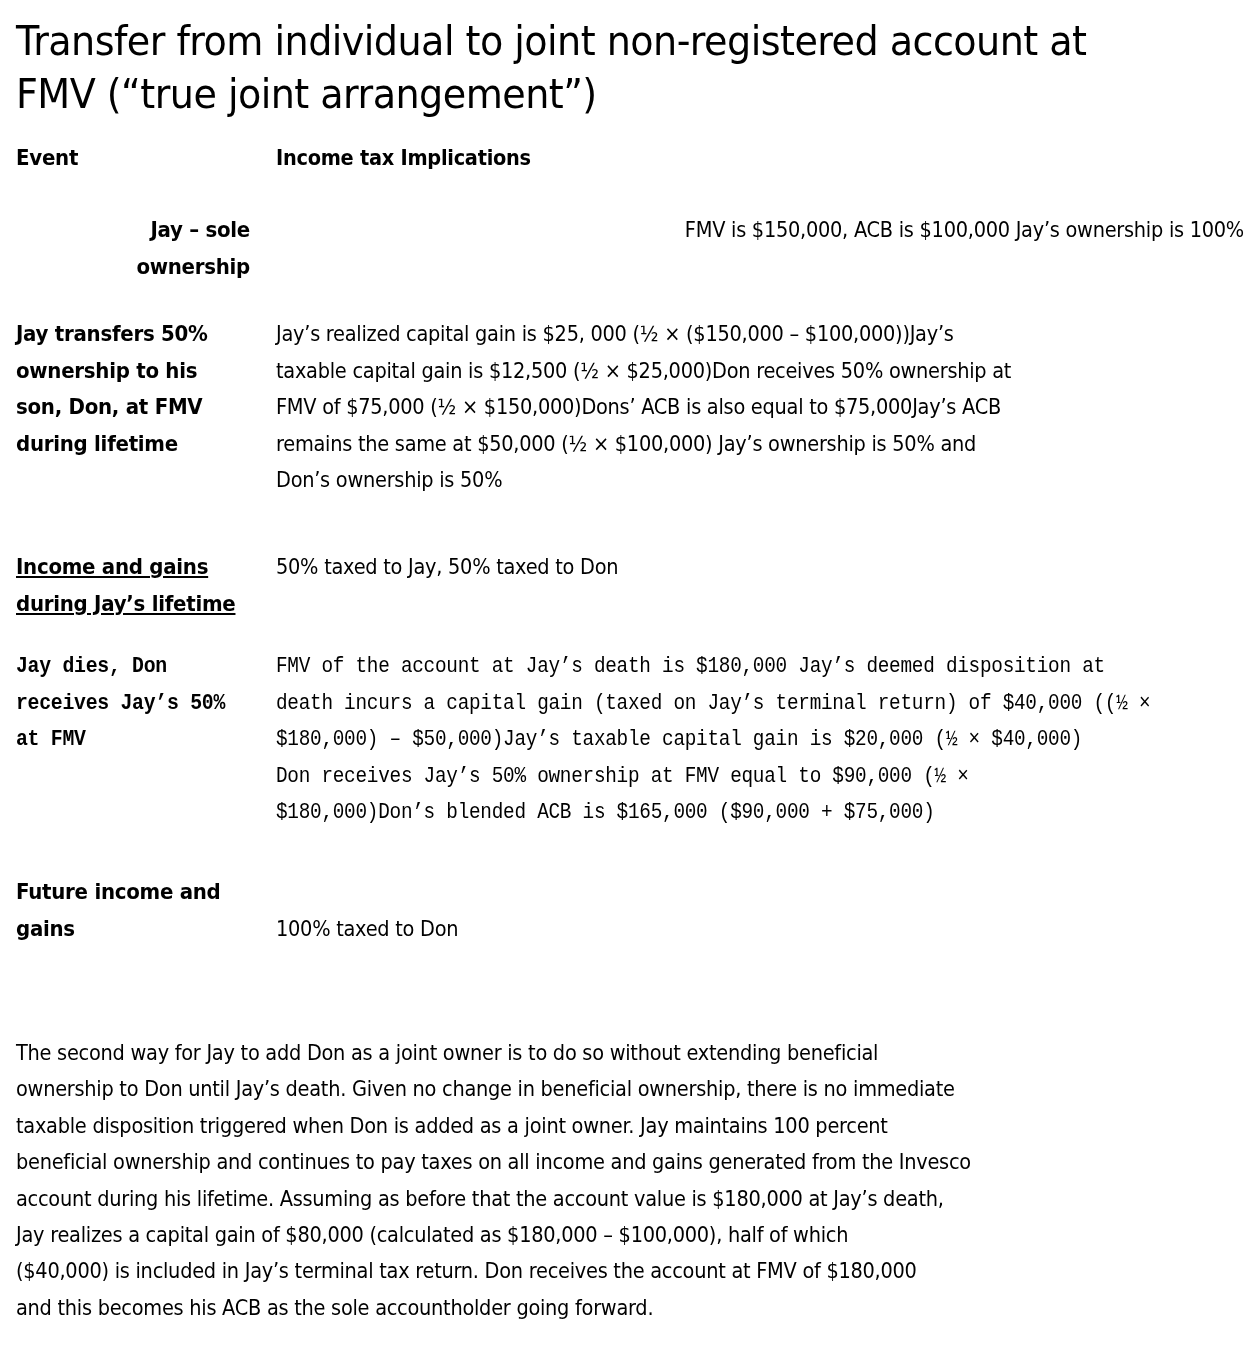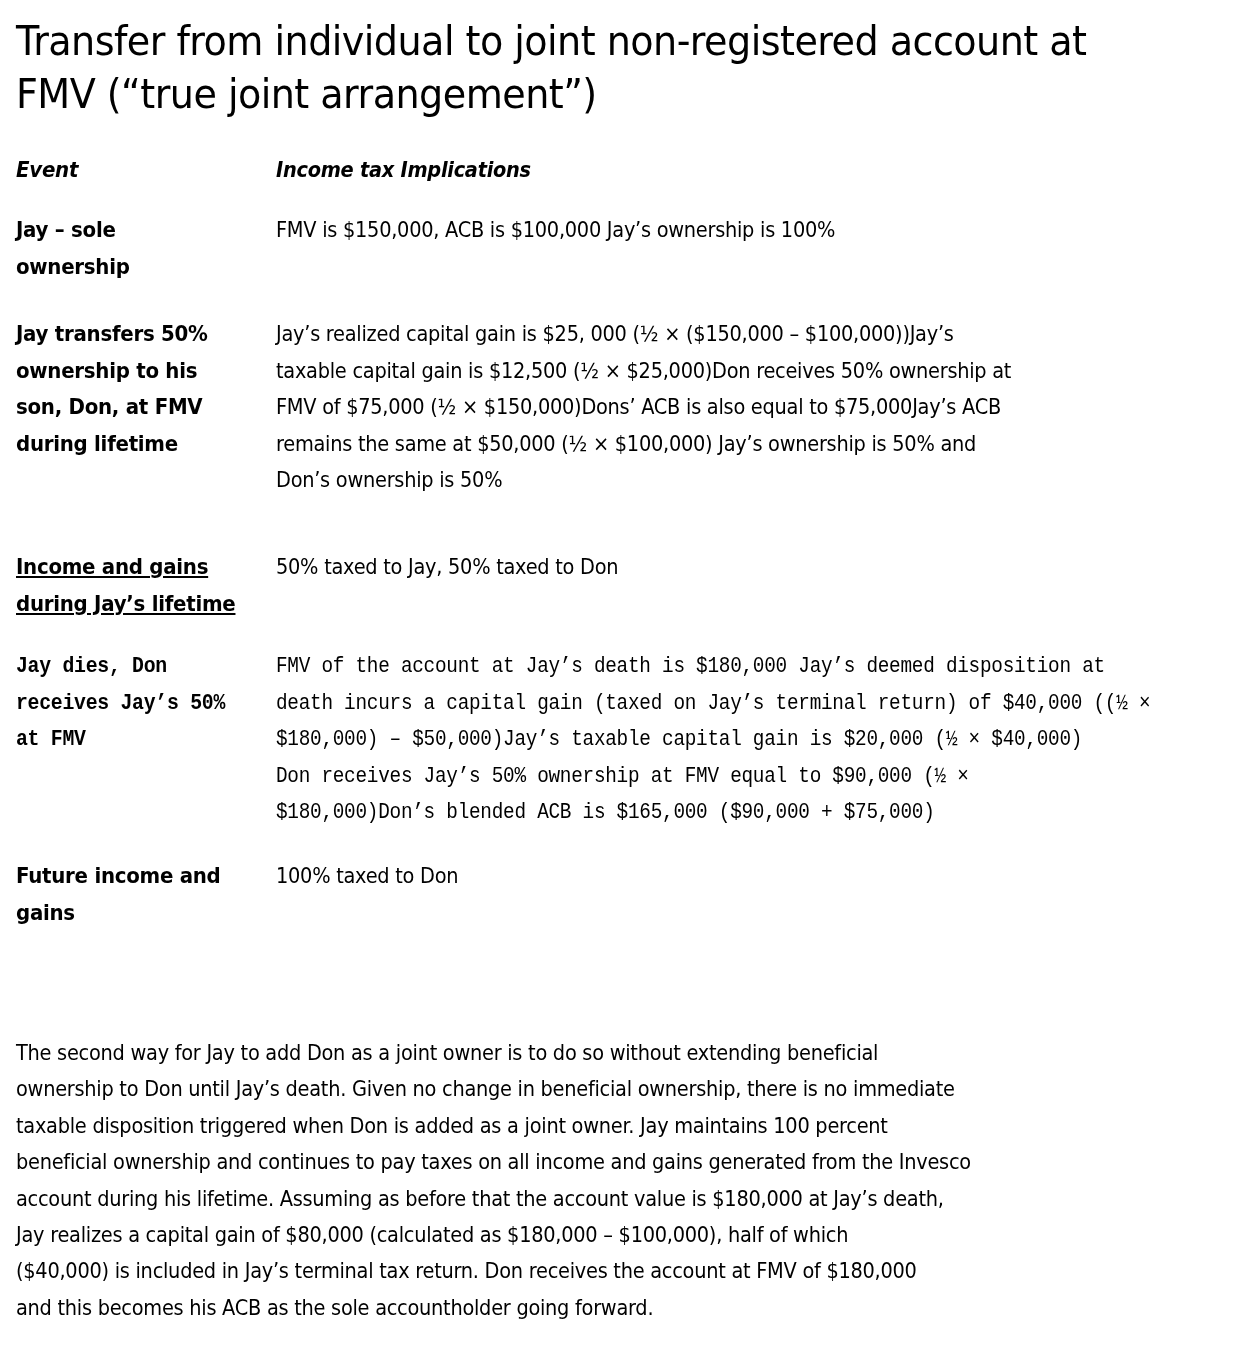--- a/index.html
+++ b/index.html
@@ -85,26 +85,26 @@
 </head>
 <body>
 
 <div class="page">
   <h1 class="title">
     <span class="line">Transfer from individual to joint non-registered account at</span>
     <span class="line">FMV (“true joint arrangement”)</span>
   </h1>
 
   <div class="table">
-    <div class="row header" style="top:15px;font-style:italic;">
+    <div class="row header" style="top:3px;">
       <div class="cell-event">Event</div>
       <div class="cell-impl">Income tax Implications</div>
     </div>
 
-    <div class="row" style="top:75px;">
+    <div class="row" style="top:75px;text-align:right;">
       <div class="cell-event">
         <span class="line">Jay – sole</span>
         <span class="line">ownership</span>
       </div>
       <div class="cell-impl">
         <span class="line">FMV is $150,000, ACB is $100,000 Jay’s ownership is 100%</span>
       </div>
     </div>
 
     <div class="row" style="top:179px;">
@@ -141,21 +141,21 @@
       </div>
       <div class="cell-impl">
         <span class="line">FMV of the account at Jay’s death is $180,000 Jay’s deemed disposition at</span>
         <span class="line">death incurs a capital gain (taxed on Jay’s terminal return) of $40,000 ((½ ×</span>
         <span class="line">$180,000) – $50,000)Jay’s taxable capital gain is $20,000 (½ × $40,000)</span>
         <span class="line">Don receives Jay’s 50% ownership at FMV equal to $90,000 (½ ×</span>
         <span class="line">$180,000)Don’s blended ACB is $165,000 ($90,000 + $75,000)</span>
       </div>
     </div>
 
-    <div class="row" style="top:721px;">
+    <div class="row" style="top:737px;align-items:flex-end;">
       <div class="cell-event">
         <span class="line">Future income and</span>
         <span class="line">gains</span>
       </div>
       <div class="cell-impl">
         <span class="line">100% taxed to Don</span>
       </div>
     </div>
   </div>
 

